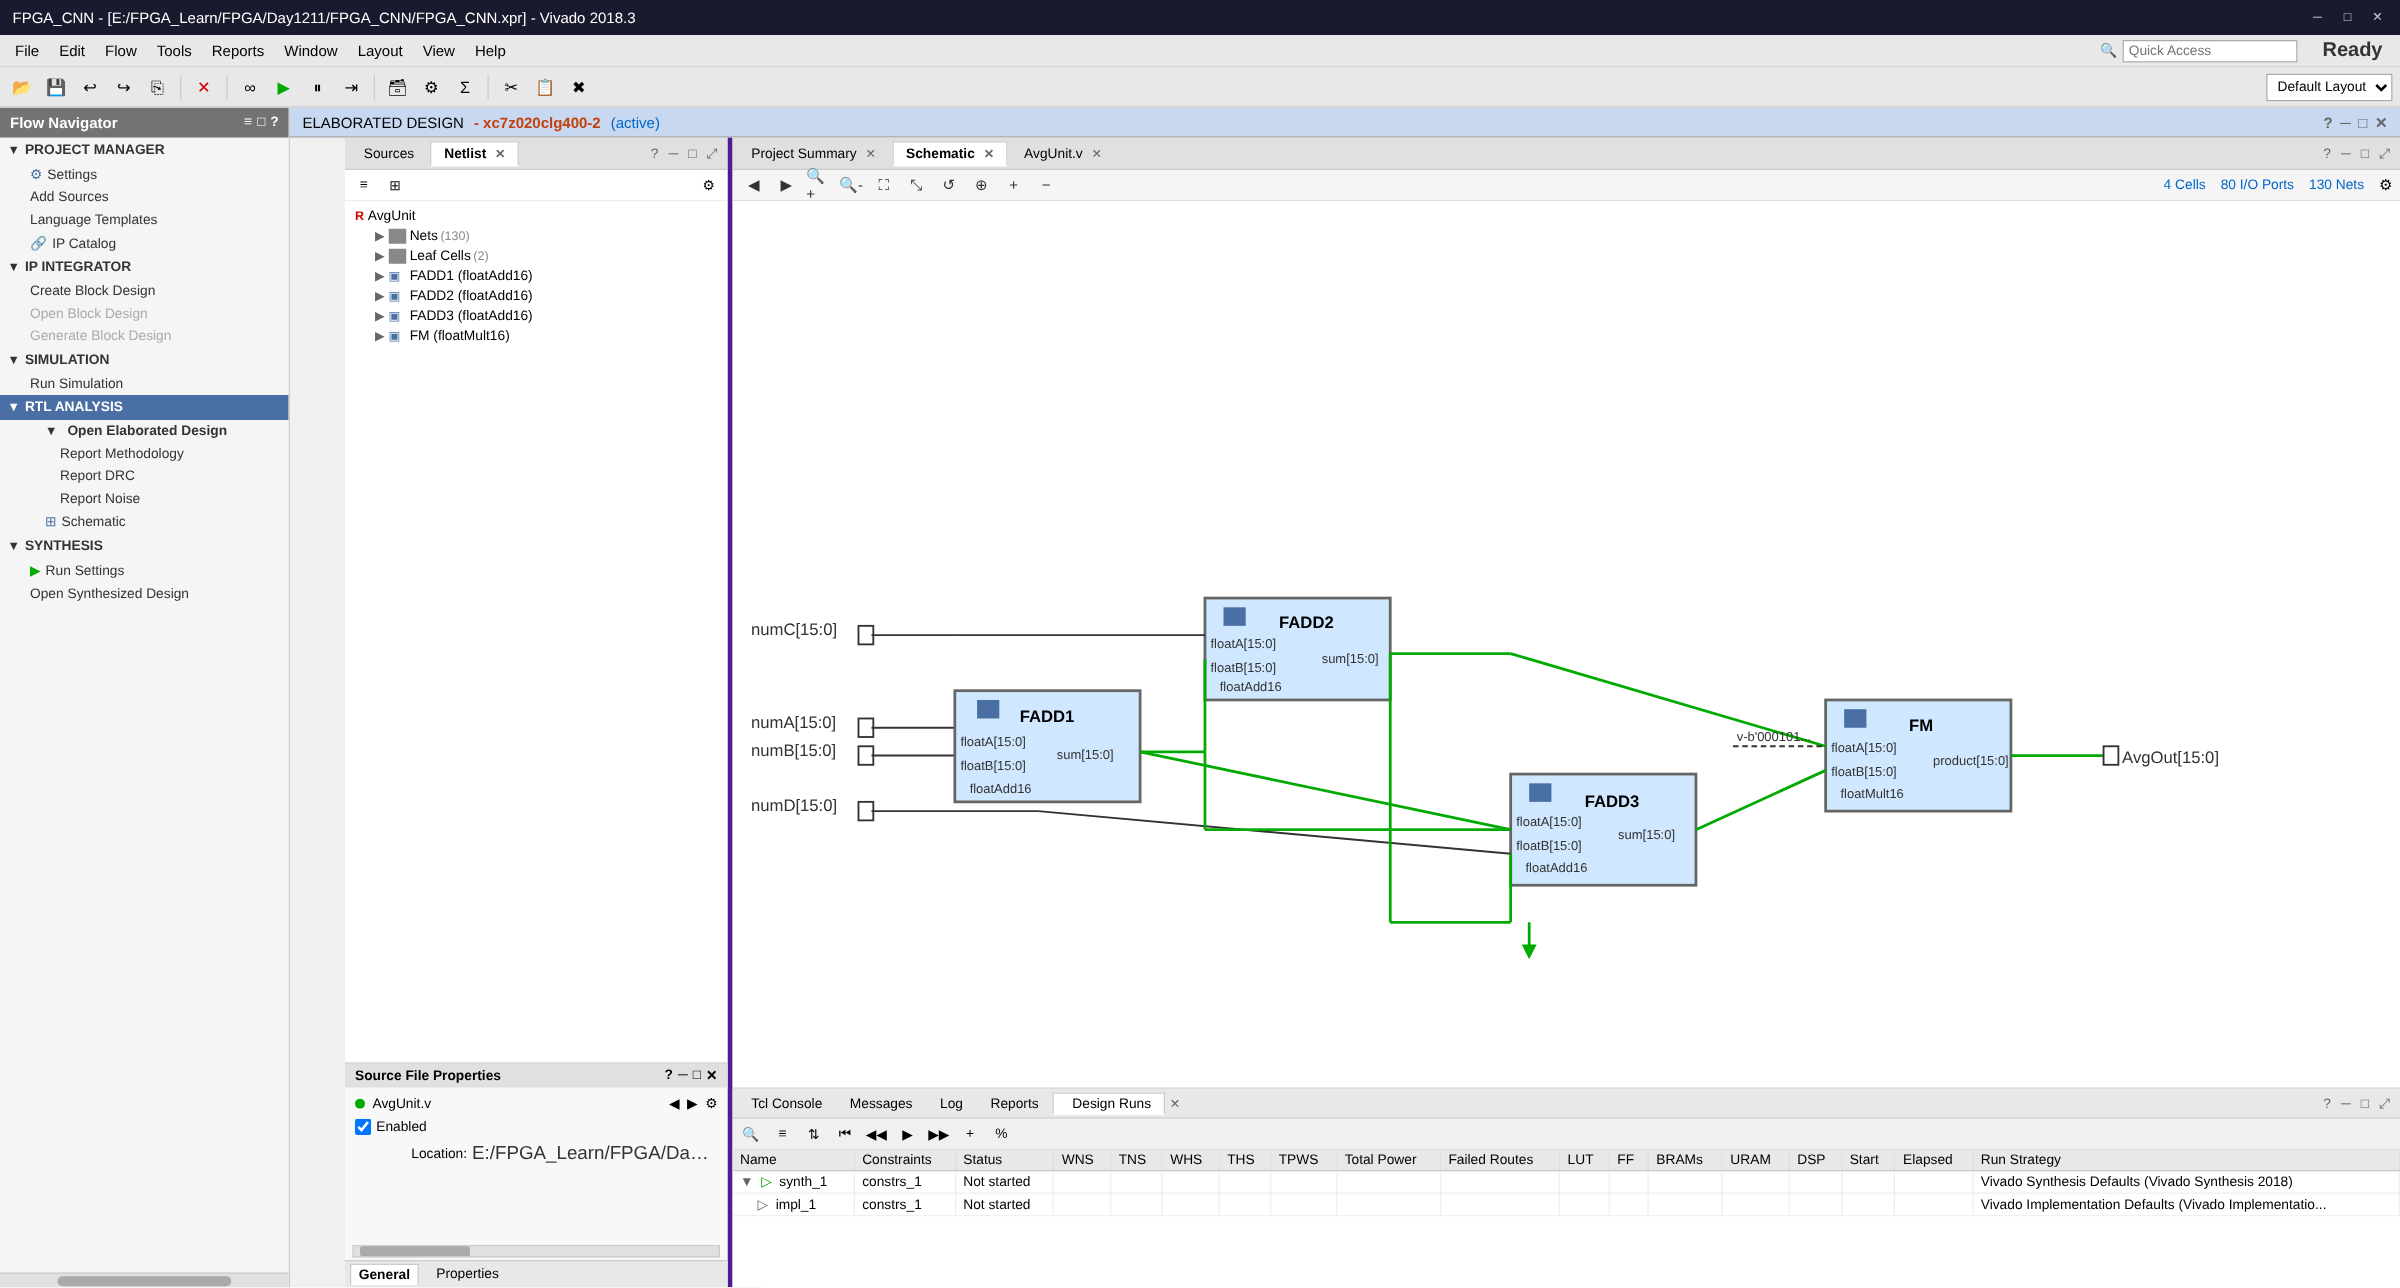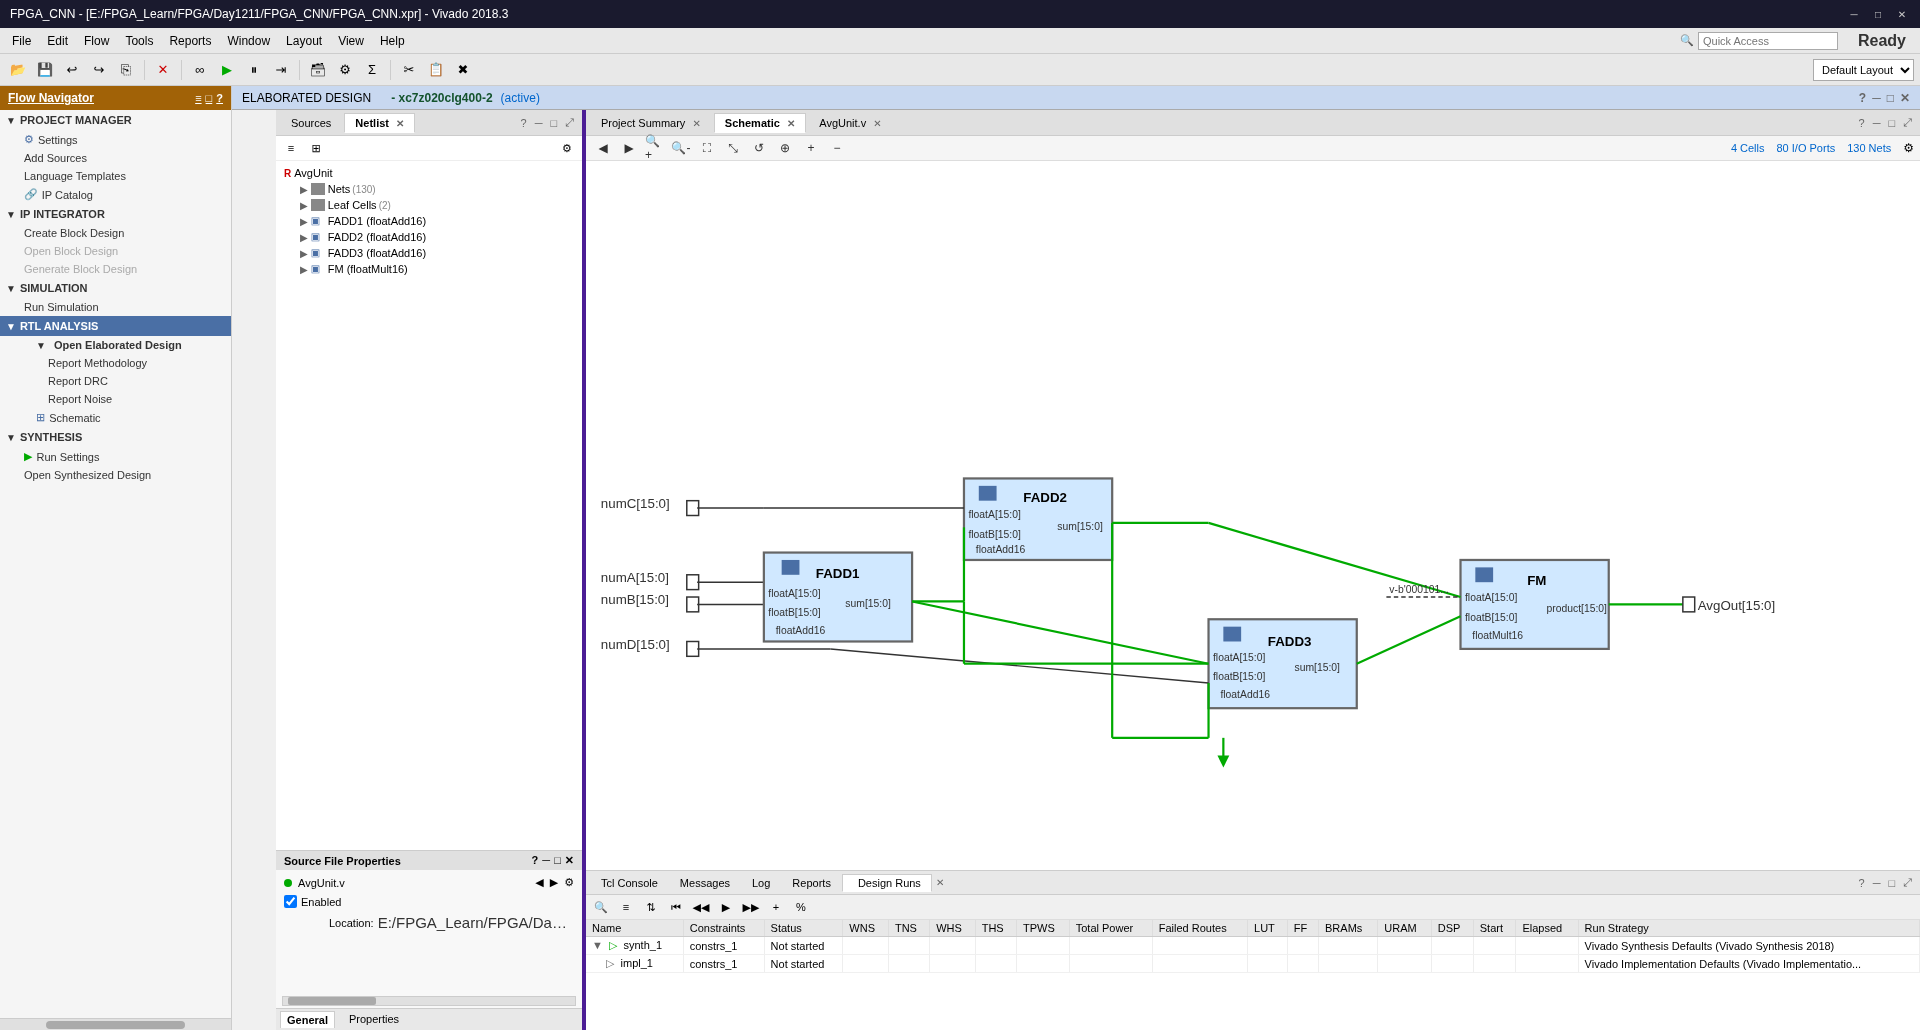--- a/index.html
+++ b/index.html
@@ -23,21 +23,21 @@
     .toolbar-separator { width: 1px; height: 20px; background: #ccc; margin: 0 3px; }
     .toolbar-btn.green { color: #00aa00; }
     .toolbar-btn.red { color: #cc0000; }
     #layout-select { margin-left: auto; height: 22px; border: 1px solid #aaa; padding: 0 4px; font-size: 11px; background: #fff; }
 
     
     #main-layout { display: flex; height: calc(1030px - 86px); }
 
     
     #flow-nav { width: 232px; background: #f5f5f5; border-right: 1px solid #ccc; display: flex; flex-direction: column; overflow: hidden; }
-    #flow-nav-header { background: #a16207; color: #fff; height: 24px; display: flex; align-items: center; padding: 4px 8px; font-size: 12px; font-weight: bold; justify-content: space-between; text-decoration: underline; }
+    #flow-nav-header { background: #737373; color: #fff; height: 24px; display: flex; align-items: center; padding: 4px 8px; font-size: 12px; font-weight: bold; justify-content: space-between; }
     #flow-nav-header .header-icons { display: flex; gap: 4px; }
     #flow-nav-content { overflow-y: auto; flex: 1; }
     .nav-section { }
     .nav-section-header { display: flex; align-items: center; padding: 4px 6px; cursor: pointer; font-weight: bold; font-size: 11px; color: #333; }
     .nav-arrow { margin-right: 4px; font-size: 10px; }
     .nav-item { padding: 3px 8px 3px 24px; cursor: pointer; font-size: 11px; color: #333; display: flex; align-items: center; gap: 4px; }
     .nav-item.sub { padding-left: 36px; }
     .nav-item.sub2 { padding-left: 48px; }
     .nav-item.disabled { color: #aaa; cursor: default; }
     .nav-icon { font-size: 11px; }
@@ -274,21 +274,21 @@
 
     <div style="height:12px; background:#e0e0e0; border-top:1px solid #ccc; display:flex; align-items:center; justify-content:center;">
       <div style="width:60%; height:8px; background:#aaa; border-radius:4px;"></div>
     </div>
   </div>
 
   <div id="content-area">
 
     <div id="elab-header">
       <span style="font-weight:normal;">ELABORATED DESIGN</span>
-      <span style="margin-left:20px; color:#14532d;">- <span>xc7z020clg400-2</span></span>
+      <span style="margin-left:8px; color:#c2410c;">- <span>xc7z020clg400-2</span></span>
       <span class="active-badge">(active)</span>
       <div style="margin-left:auto; display:flex; gap:6px;">
         <span style="cursor:pointer; color:#666;">?</span>
         <span style="cursor:pointer; color:#666;">─</span>
         <span style="cursor:pointer; color:#666;">□</span>
         <span style="cursor:pointer; color:#666;">✕</span>
       </div>
     </div>
 
     <div id="panels-area">

